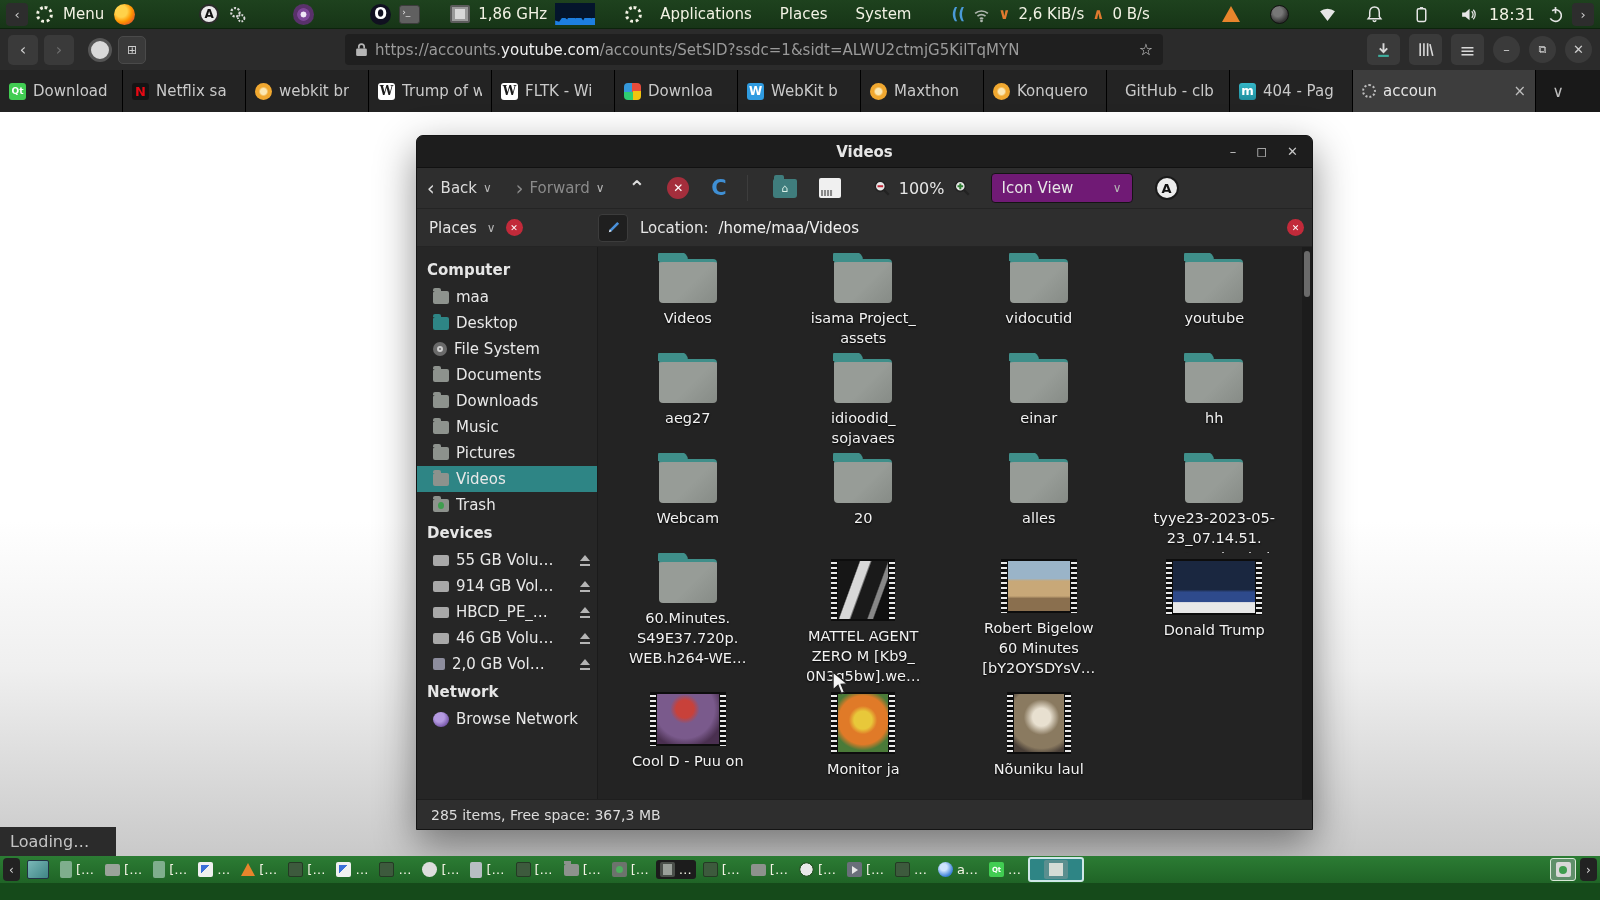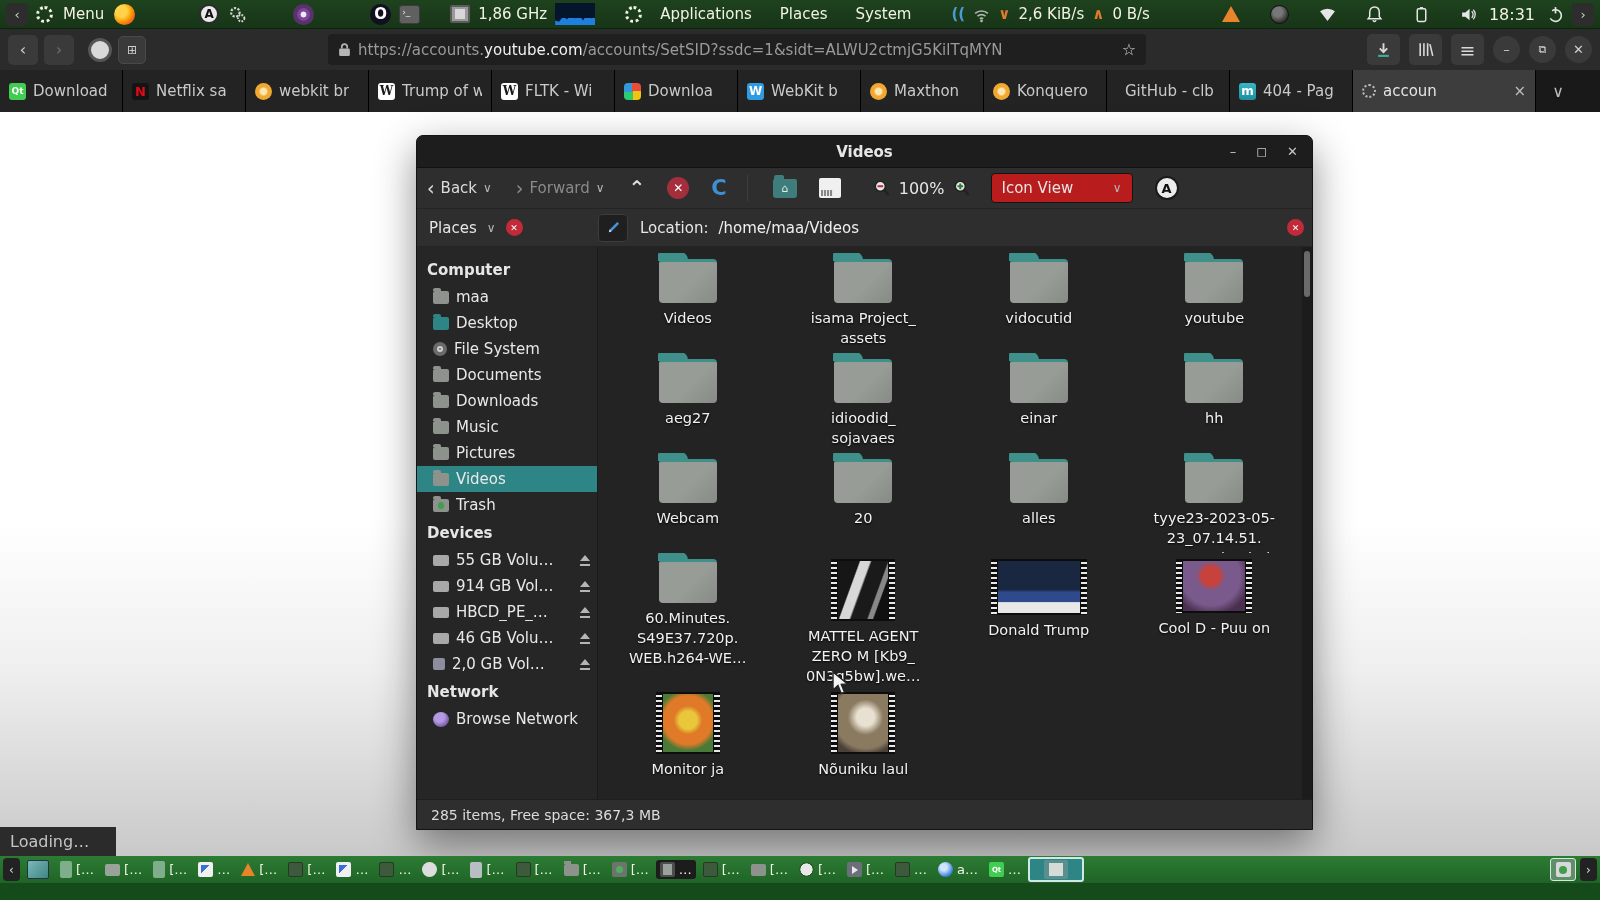--- a/index.html
+++ b/index.html
@@ -44,21 +44,21 @@
 
   
   .browser { position:absolute; left:0; top:29px; width:1600px; height:827px; background:#2b2b2b; }
   .b-toolbar { height:41px; display:flex; align-items:center; padding:0 8px; gap:6px; background:#2b2b2b; }
   .nav-btn { width:30px;height:30px;background:#3a3a3a;border-radius:5px;color:#cfcfcf;display:flex;
     align-items:center;justify-content:center;font-size:16px; }
   .nav-btn.dim { color:#6f6f6f; }
   .badge { width:24px;height:24px;border-radius:50%;background:#d9d9d9;border:3px solid #555;margin-left:8px; }
   .newtab { width:28px;height:28px;background:#3a3a3a;border-radius:5px;color:#cfcfcf;display:flex;
     align-items:center;justify-content:center;font-size:12px;border:1px solid #4a4a4a; }
-  .urlbar { position:absolute; left:328px; top:5px; width:818px; height:31px; background:#1f1f1f;
+  .urlbar { position:absolute; left:345px; top:5px; width:818px; height:31px; background:#1f1f1f;
     border-radius:4px; display:flex; align-items:center; padding:0 10px; gap:7px; font-size:15px; color:#9a9a9a; }
   .urlbar .domain { color:#f1f1f1; }
   .url-star { margin-left:auto; color:#cfcfcf; font-size:16px; }
   .b-right { position:absolute; right:8px; top:5px; display:flex; gap:9px; align-items:center; }
   .chrome-btn { width:33px;height:31px;background:#3a3a3a;border-radius:5px;color:#d8d8d8;display:flex;
     align-items:center;justify-content:center; }
   .win-circ { width:27px;height:27px;border-radius:50%;background:#3a3a3a;color:#cfcfcf;display:flex;
     align-items:center;justify-content:center;font-size:13px; }
   .b-tabs { height:42px; background:#191919; display:flex; align-items:stretch; }
   .tab { flex:0 0 123px; display:flex; align-items:center; gap:7px; padding:0 9px; font-size:15px;
@@ -99,21 +99,21 @@
   .stop-circ { width:22px;height:22px;border-radius:50%;background:#a42e3c;color:#fff;display:flex;
     align-items:center;justify-content:center;font-size:12px;font-weight:bold; }
   .reload-c { color:#3f8fd4; font-size:21px; font-weight:bold; }
   .tool-folder { width:24px;height:19px;background:#3f7d7d;border-radius:2px 2px 3px 3px;position:relative;
     display:flex;align-items:center;justify-content:center;color:#d8efe6;font-size:11px; }
   .tool-folder::before { content:""; position:absolute; top:-4px; left:1px; width:10px; height:5px;
     background:#3f7d7d; border-radius:2px 2px 0 0; }
   .tool-screen { width:22px;height:20px;background:#f0f0f0;border-radius:2px;position:relative; }
   .tool-screen::after { content:""; position:absolute; left:2px; right:8px; bottom:2px; height:6px;
     background:repeating-linear-gradient(90deg,#888 0 2px,#e8e8e8 2px 3px); }
-  .viewsel { background:#b91c1c; border:1px solid #141414; border-radius:4px; height:30px; width:142px;
+  .viewsel { background:#701a75; border:1px solid #141414; border-radius:4px; height:30px; width:142px;
     display:flex; align-items:center; padding:0 10px; gap:8px; }
   .viewsel .carat { margin-left:auto; }
   .searchA { width:24px;height:24px;border-radius:50%;background:#ececec;color:#111;font-weight:bold;
     display:flex;align-items:center;justify-content:center;font-size:13px;border:2px solid #1a1a1a; }
   .fm-location { height:38px; background:#2e2e2e; display:flex; align-items:center; font-size:15px;
     border-bottom:1px solid #242424; flex:none; }
   .places-box { width:181px; flex:none; display:flex; align-items:center; gap:10px; padding:0 12px; }
   .red-x { width:17px;height:17px;border-radius:50%;background:#c22a3a;color:#fff;font-size:9px;
     font-weight:bold;display:flex;align-items:center;justify-content:center; }
   .pencil-btn { width:30px;height:28px;background:#1f1f1f;border:1px solid #3c3c3c;border-radius:4px;
@@ -618,20 +618,30 @@
               <div class="thumb sq">
                 <div class="img bw"></div>
               </div>
               <div class="lines">
                 <div>MATTEL AGENT</div>
                 <div>ZERO M [Kb9_</div>
                 <div>0N3g5bw].we…</div>
               </div>
             </div>
             <div class="cell">
+              <div class="thumb vid">
+                <div class="img desert"></div>
+              </div>
+              <div class="lines">
+                <div>Robert Bigelow</div>
+                <div>60 Minutes</div>
+                <div>[bY2OYSDYsV…</div>
+              </div>
+            </div>
+            <div class="cell">
               <div class="thumb wide">
                 <div class="img debate"></div>
               </div>
               <div class="lines">
                 <div>Donald Trump</div>
               </div>
             </div>
             <div class="cell">
               <div class="thumb vid">
                 <div class="img redhat"></div>

